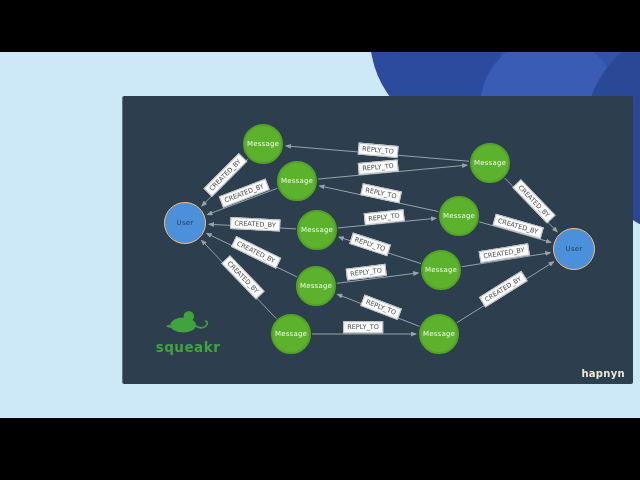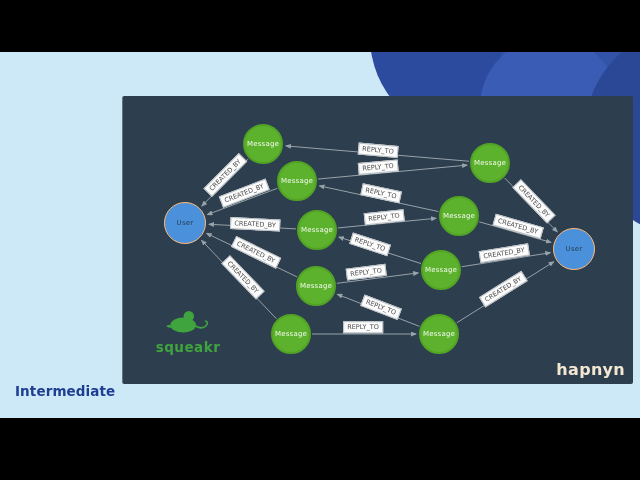--- a/index.html
+++ b/index.html
@@ -39,21 +39,21 @@
   .rel{
     position:absolute;background:#fcfcfc;border:1px solid #b9bfc4;color:#4c4c4c;
     font-size:6.5px;line-height:1;padding:1.5px 3px;white-space:nowrap;
     font-weight:500;
   }
 
   .squeakr{position:absolute;left:20px;top:212px;width:90px;text-align:center;}
   .squeakr .txt{color:#3fa43e;font-size:13.5px;font-weight:600;letter-spacing:0.5px;margin-top:1px;}
   .hapnyn{
     position:absolute;right:8px;bottom:5px;color:#f1e7d3;
-    font-size:16px;font-weight:700;letter-spacing:0.3px;
+    font-size:10px;font-weight:700;letter-spacing:0.3px;
   }
 
   .webcam{
     position:absolute;left:5px;top:144px;width:107px;height:83px;overflow:hidden;
     background:linear-gradient(100deg,#8f8674 0%,#877e6c 55%,#5c554a 80%,#2a251e 100%);
   }
   .wc-glow{position:absolute;left:4px;top:22px;width:34px;height:34px;border-radius:50%;
     background:radial-gradient(circle,rgba(255,246,214,0.85) 0%,rgba(255,246,214,0) 70%);}
   .poster{position:absolute;top:5px;width:12px;height:13px;background:#3a332c;}
   .poster.p1{left:6px;background:#4a3f35;}
@@ -169,16 +169,15 @@
           <path d="M39 22 q 10 6 15 -2 q 1 -3 -2 -4" stroke="#3fa43e" stroke-width="2" fill="none" stroke-linecap="round"></path>
         </svg>
       </span>
       <div class="txt">squeakr</div>
     </div>
 
     <div class="hapnyn">hapnyn</div>
   </div>
 
 
-  <div class="difficulty">Intermediate</div>
 </div>
 
 <div class="letterbox bottom"></div>
 
 </body></html>

